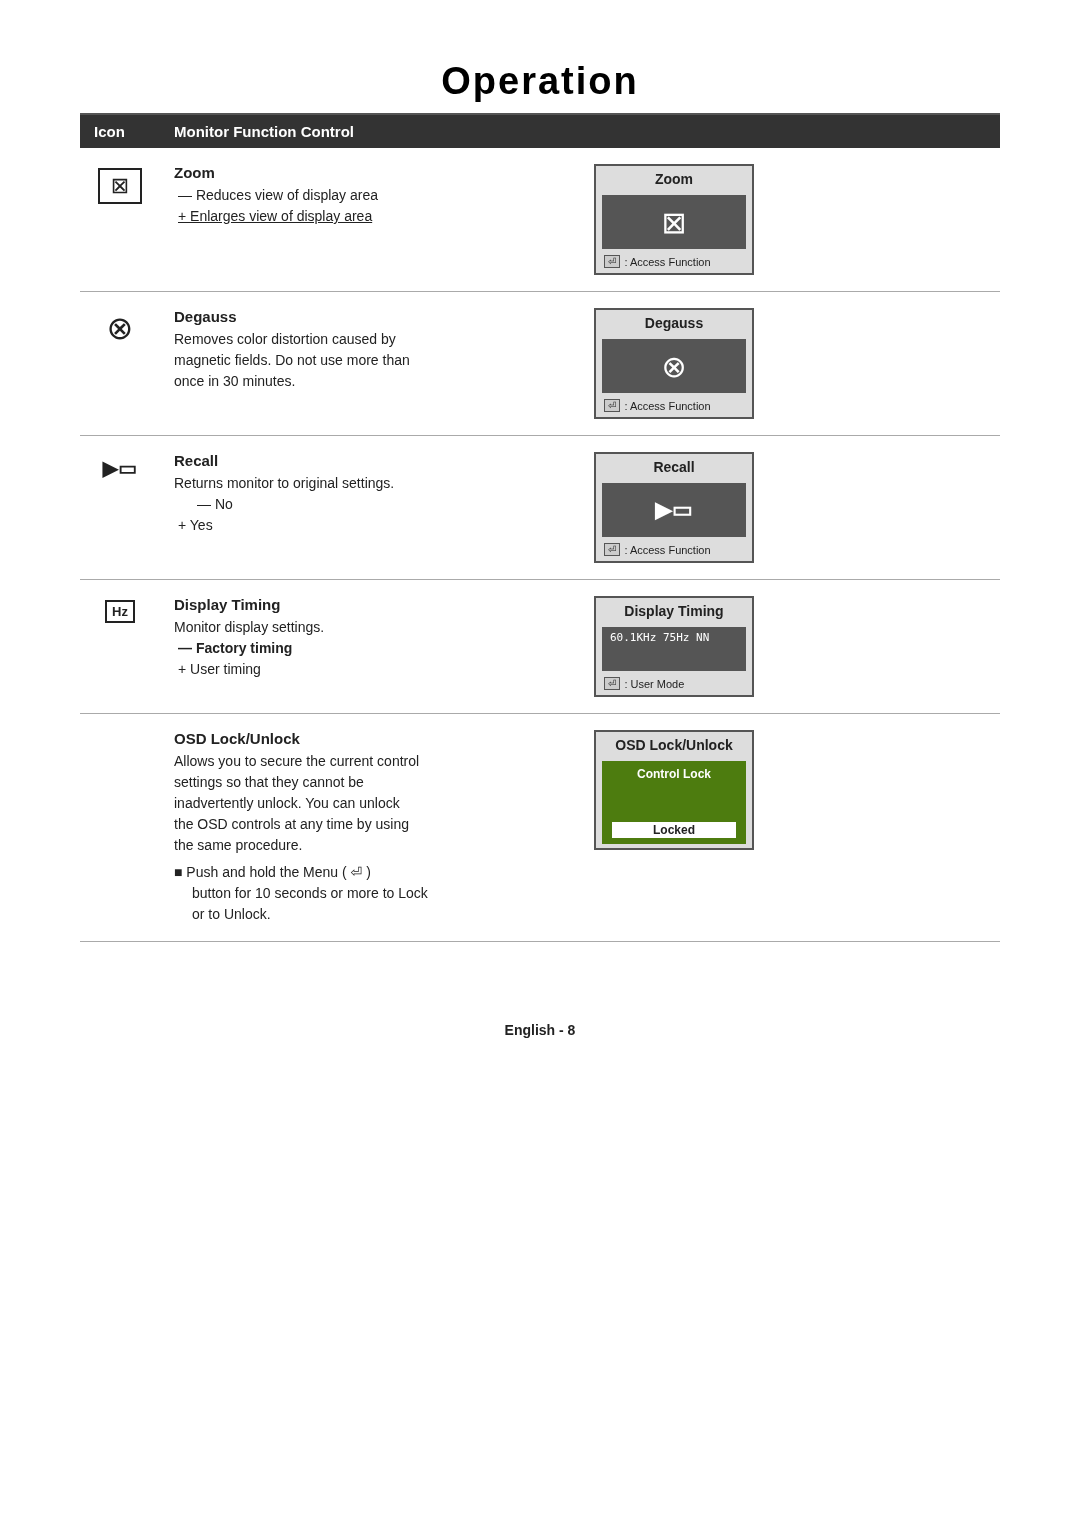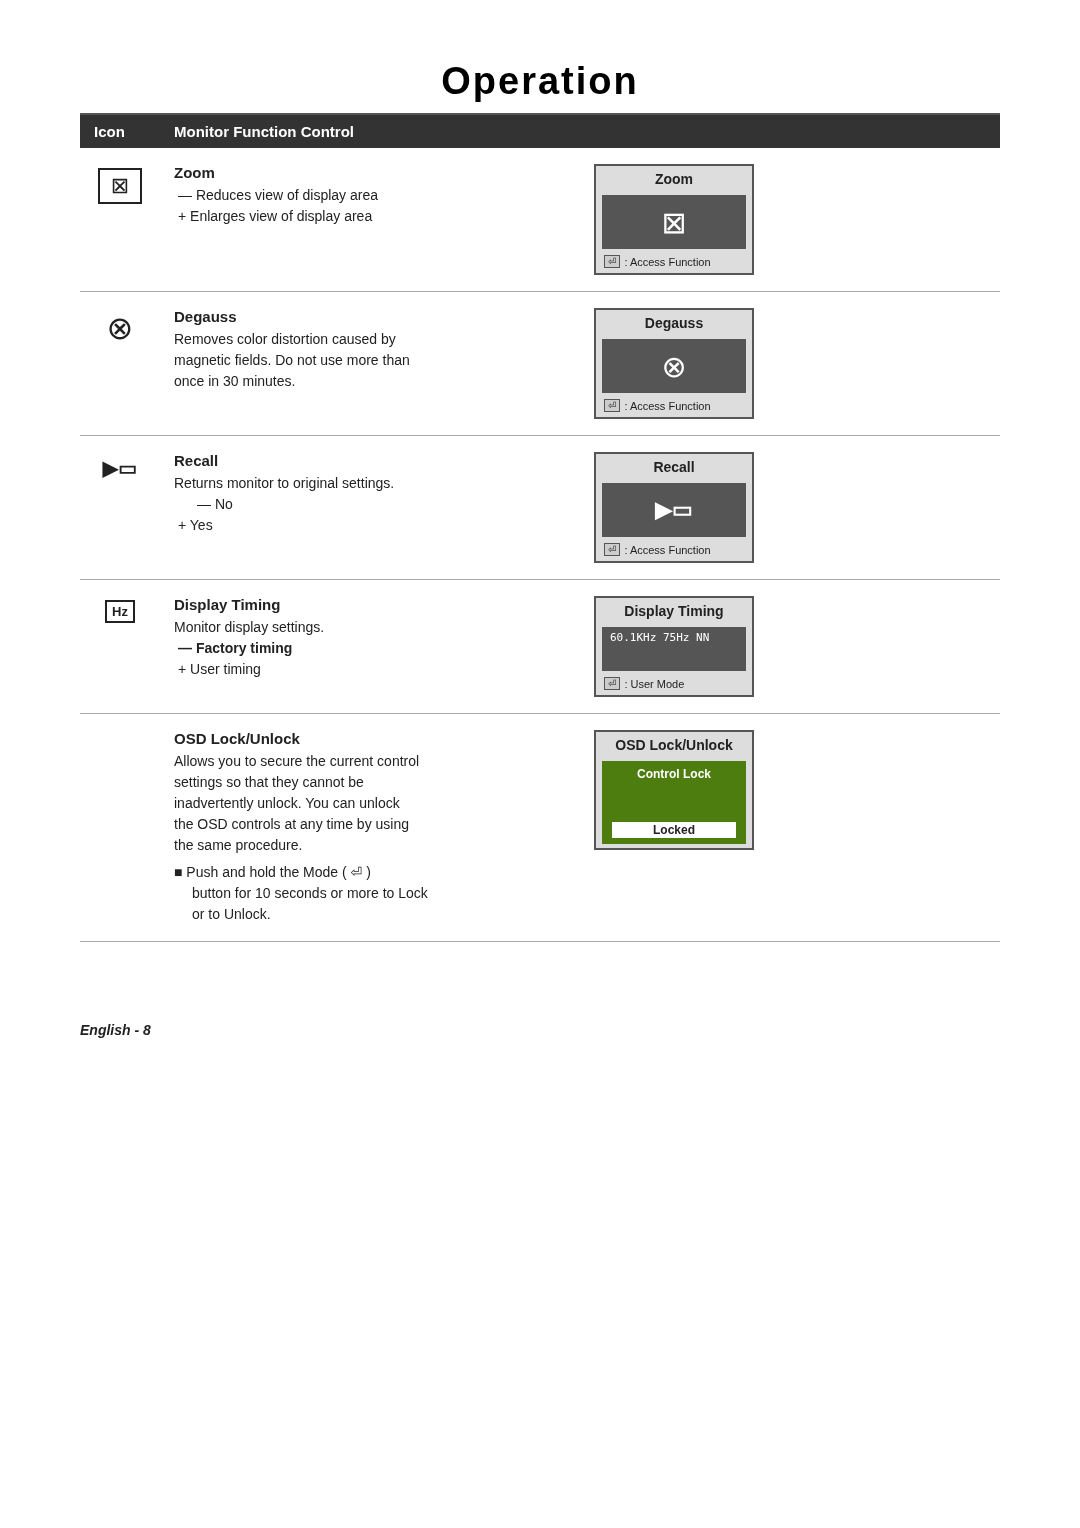--- a/index.html
+++ b/index.html
@@ -187,25 +187,24 @@
       font-size: 12px;
       font-weight: bold;
       text-align: center;
       padding: 1px 6px;
       display: block;
       margin-top: 41px;
     }
 
     
     .page-footer {
-      text-align: left;
+      text-align: center;
       font-weight: bold;
       font-size: 14px;
       margin-top: 80px;
-      font-style: italic;
     }
   </style>
 </head>
 <body>
 
 <div class="page-container">
 
   <h1 class="page-title">Operation</h1>
   <hr class="title-rule">
 
@@ -220,21 +219,21 @@
     <tr>
     <td>
       <span style="display:inline-block;border:2px solid #222;width:44px;height:36px;position:relative;font-size:10px;">
         <span style="position:absolute;top:50%;left:50%;transform:translate(-50%,-50%);font-size:22px;">⊠</span>
       </span>
     </td>
     <td>
       <div class="func-name">Zoom</div>
       <div class="func-desc">
         <div style="padding-left:4px;">— Reduces view of display area</div>
-              <div style="padding-left:4px;">+ Enlarges view of display area</div>
+              <div style="padding-left:4px;text-decoration:underline;">+ Enlarges view of display area</div>
       </div>
     </td>
     <td style="vertical-align:top;padding-top:16px;">
       
       <div class="preview-box">
         <div class="preview-title">Zoom</div>
         <div class="preview-inner">
           <span style="color:#fff;font-size:30px;">⊠</span>
         </div>
         <div class="preview-footer">
@@ -327,21 +326,21 @@
       
     </td>
     <td>
       <div class="func-name">OSD Lock/Unlock</div>
       <div class="func-desc">
         <div>Allows you to secure the current control</div>
               <div>settings so that they cannot be</div>
               <div>inadvertently unlock. You can unlock</div>
               <div>the OSD controls at any time by using</div>
               <div>the same procedure.</div>
-              <div style="margin-top:6px;">■ Push and hold  the Mode ( ⏎ )</div>
+              <div style="margin-top:6px;">■ Push and hold  the Menu ( ⏎ )</div>
               <div style="padding-left:18px;">button for 10 seconds or more to Lock</div>
               <div style="padding-left:18px;">or to Unlock.</div>
       </div>
     </td>
     <td style="vertical-align:top;padding-top:16px;">
       
       <div class="preview-box">
         <div class="preview-title">OSD Lock/Unlock</div>
         <div class="preview-lock-inner">
           <span class="preview-lock-title">Control Lock</span>

